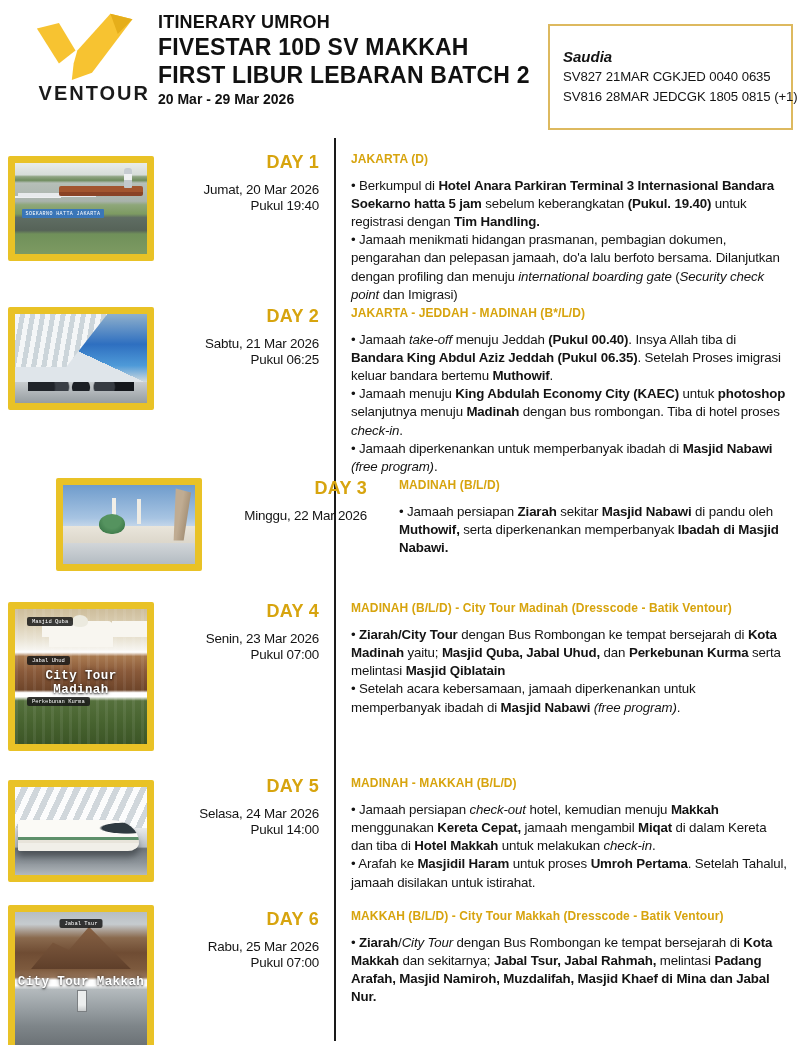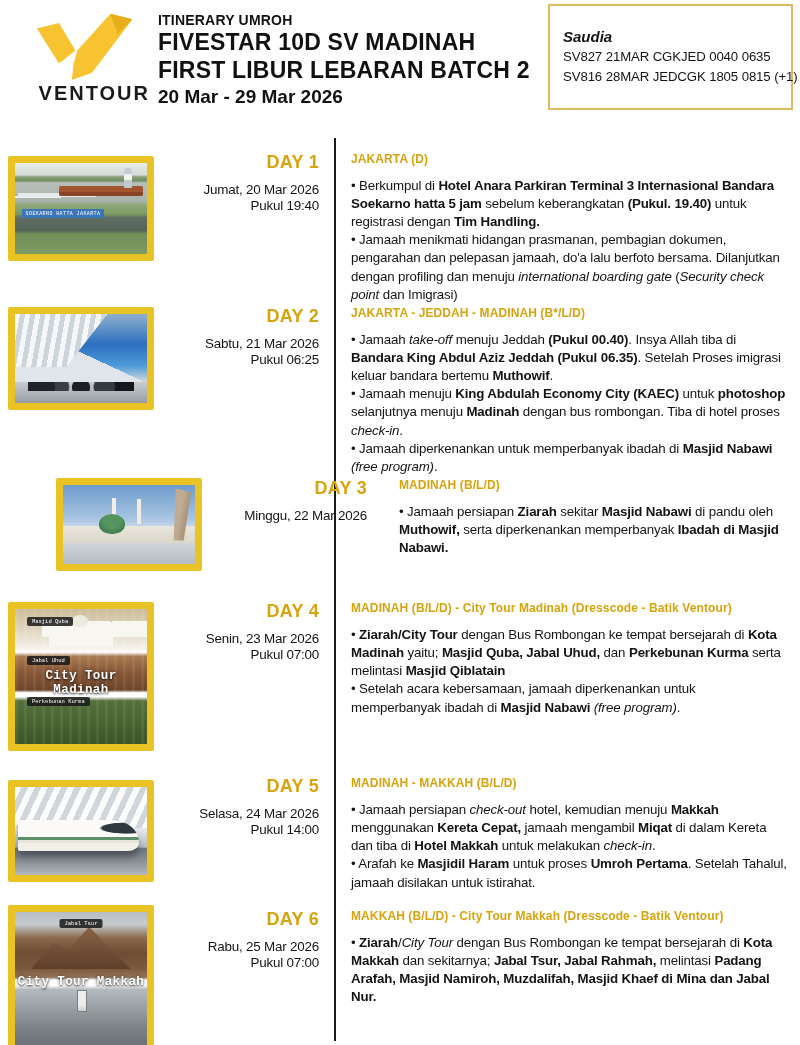--- a/index.html
+++ b/index.html
@@ -18,25 +18,25 @@
     font-family:"Liberation Sans",sans-serif;
     color:var(--ink);
     overflow:hidden;
   }
   
   .header{position:relative;height:150px;}
   .logo{position:absolute;left:12px;top:12px;width:138px;text-align:right;}
   .logo svg{display:block;margin:0 auto;}
   .logo-word{font-size:20px;font-weight:700;letter-spacing:2px;color:#1a1a1a;margin-top:2px;}
   .title-block{position:absolute;left:158px;top:12px;}
-  .kicker{font-size:14px;font-weight:700;color:#111;letter-spacing:.2px;}
+  .kicker{font-size:18px;font-weight:700;color:#111;letter-spacing:.2px;}
   .big-title{font-size:23px;font-weight:700;color:#111;line-height:1.22;letter-spacing:.2px;}
-  .date-range{font-size:19px;font-weight:700;color:#111;margin-top:2px;}
+  .date-range{font-size:14px;font-weight:700;color:#111;margin-top:2px;}
   .flight-box{
-    position:absolute;top:4px;right:7px;width:245px;height:106px;
+    position:absolute;top:24px;right:7px;width:245px;height:106px;
     border:2px solid var(--flight-border);
     display:flex;flex-direction:column;justify-content:center;
     padding-left:13px;padding-right:6px;
   }
   .airline{font-size:15px;font-weight:700;font-style:italic;margin-bottom:2px;}
   .flight-line{font-size:13.2px;line-height:1.45;letter-spacing:-.1px;white-space:nowrap;}
   
   .v-divider{position:absolute;left:334px;top:138px;bottom:4px;width:1.5px;background:#1a1a1a;}
   
   #itinerary{position:relative;}
@@ -204,21 +204,21 @@
     <div class="logo">
       <svg width="112" height="68" viewBox="0 0 120 74">
         <polygon points="12,18 36,12 54,42 36,56" fill="#F7C331"></polygon>
         <polygon points="56,42 92,2 116,8 72,66 50,74 52,56" fill="#F7C331"></polygon>
         <polygon points="92,2 116,8 100,24" fill="#E5AE1A"></polygon>
       </svg>
       <div class="logo-word">VENTOUR</div>
     </div>
     <div class="title-block">
       <div class="kicker">ITINERARY UMROH</div>
-      <div class="big-title">FIVESTAR 10D SV MADINAH</div>
+      <div class="big-title">FIVESTAR 10D SV MAKKAH</div>
       <div class="big-title">FIRST LIBUR LEBARAN BATCH 2</div>
       <div class="date-range">20 Mar - 29 Mar 2026</div>
     </div>
     <div class="flight-box">
       <div class="airline">Saudia</div>
       <div>
           <div class="flight-line">SV827 21MAR CGKJED 0040 0635</div>
           <div class="flight-line">SV816 28MAR JEDCGK 1805 0815 (+1)</div>
         </div>
     </div>

